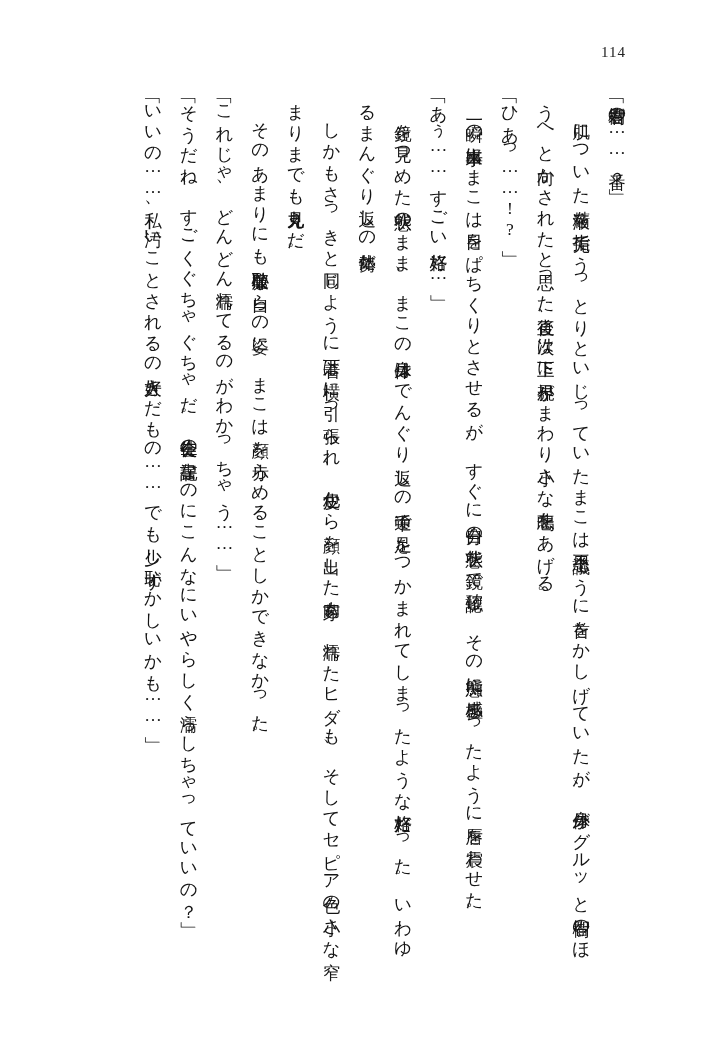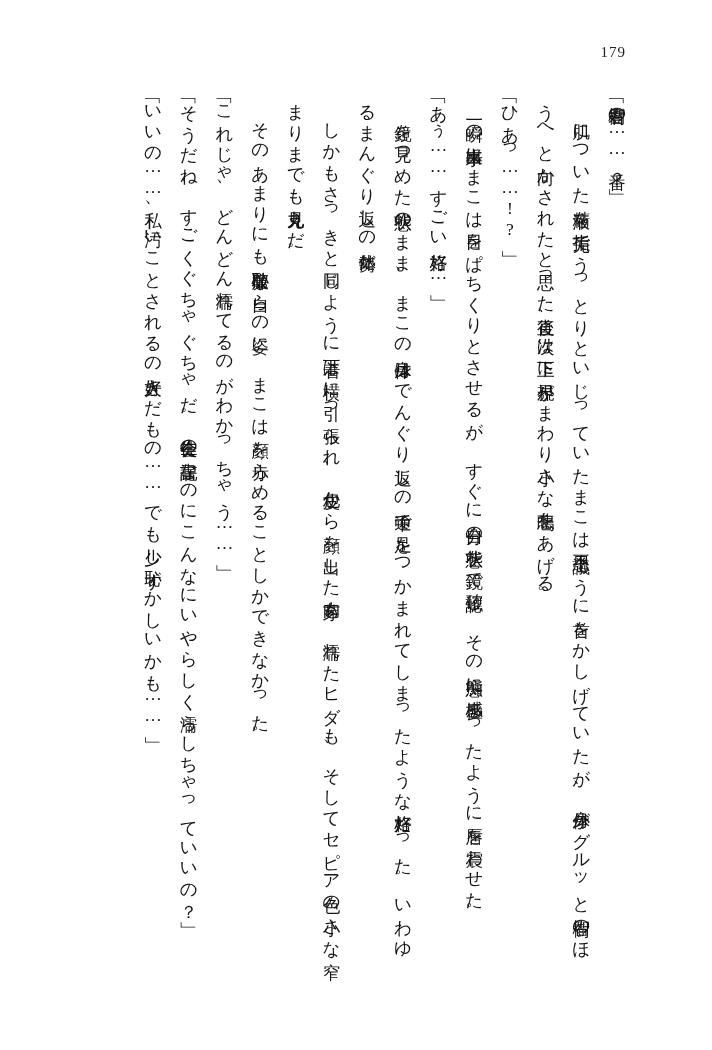--- a/index.html
+++ b/index.html
@@ -50,21 +50,21 @@
   .text-body p {
     margin: 0;
     padding: 0;
     text-indent: 0;
   }
 </style>
 </head>
 <body>
 
 <div class="page">
-  <div class="page-number">179</div>
+  <div class="page-number">114</div>
   <div class="text-body">
     <p>「智樹君の……番？」</p>
     <p>　肌についた精液を指先でうっとりといじっていたまこは不思議そうに首をかしげていたが、身体がグルッと智樹のほうへと向かされたと思った直後、次は上下に視界がまわり小さな悲鳴をあげる。</p>
     <p>「ひあっ……!?」</p>
     <p>　一瞬の出来事にまこは目をぱちくりとさせるが、すぐに自分の状態を鏡で確認し、その痴態に感極まったように唇を震わせた。</p>
     <p>「あぅ……すごい格好……」</p>
     <p>　鏡を見つめた状態のまま、まこの身体はでんぐり返しの途中で足をつかまれてしまったような格好だった。いわゆるまんぐり返しの体勢だ。</p>
     <p>　しかもさっきと同じように下着は横に引っ張られ、包皮から顔を出した肉芽も、濡れたヒダも、そしてセピア色の小さな窄まりまでも丸見えだ。</p>
     <p>　そのあまりにも破廉恥な自らの姿に、まこは顔を赤らめることしかできなかった。</p>
     <p>「これじゃ、どんどん濡れてるのがわかっちゃう……」</p>

